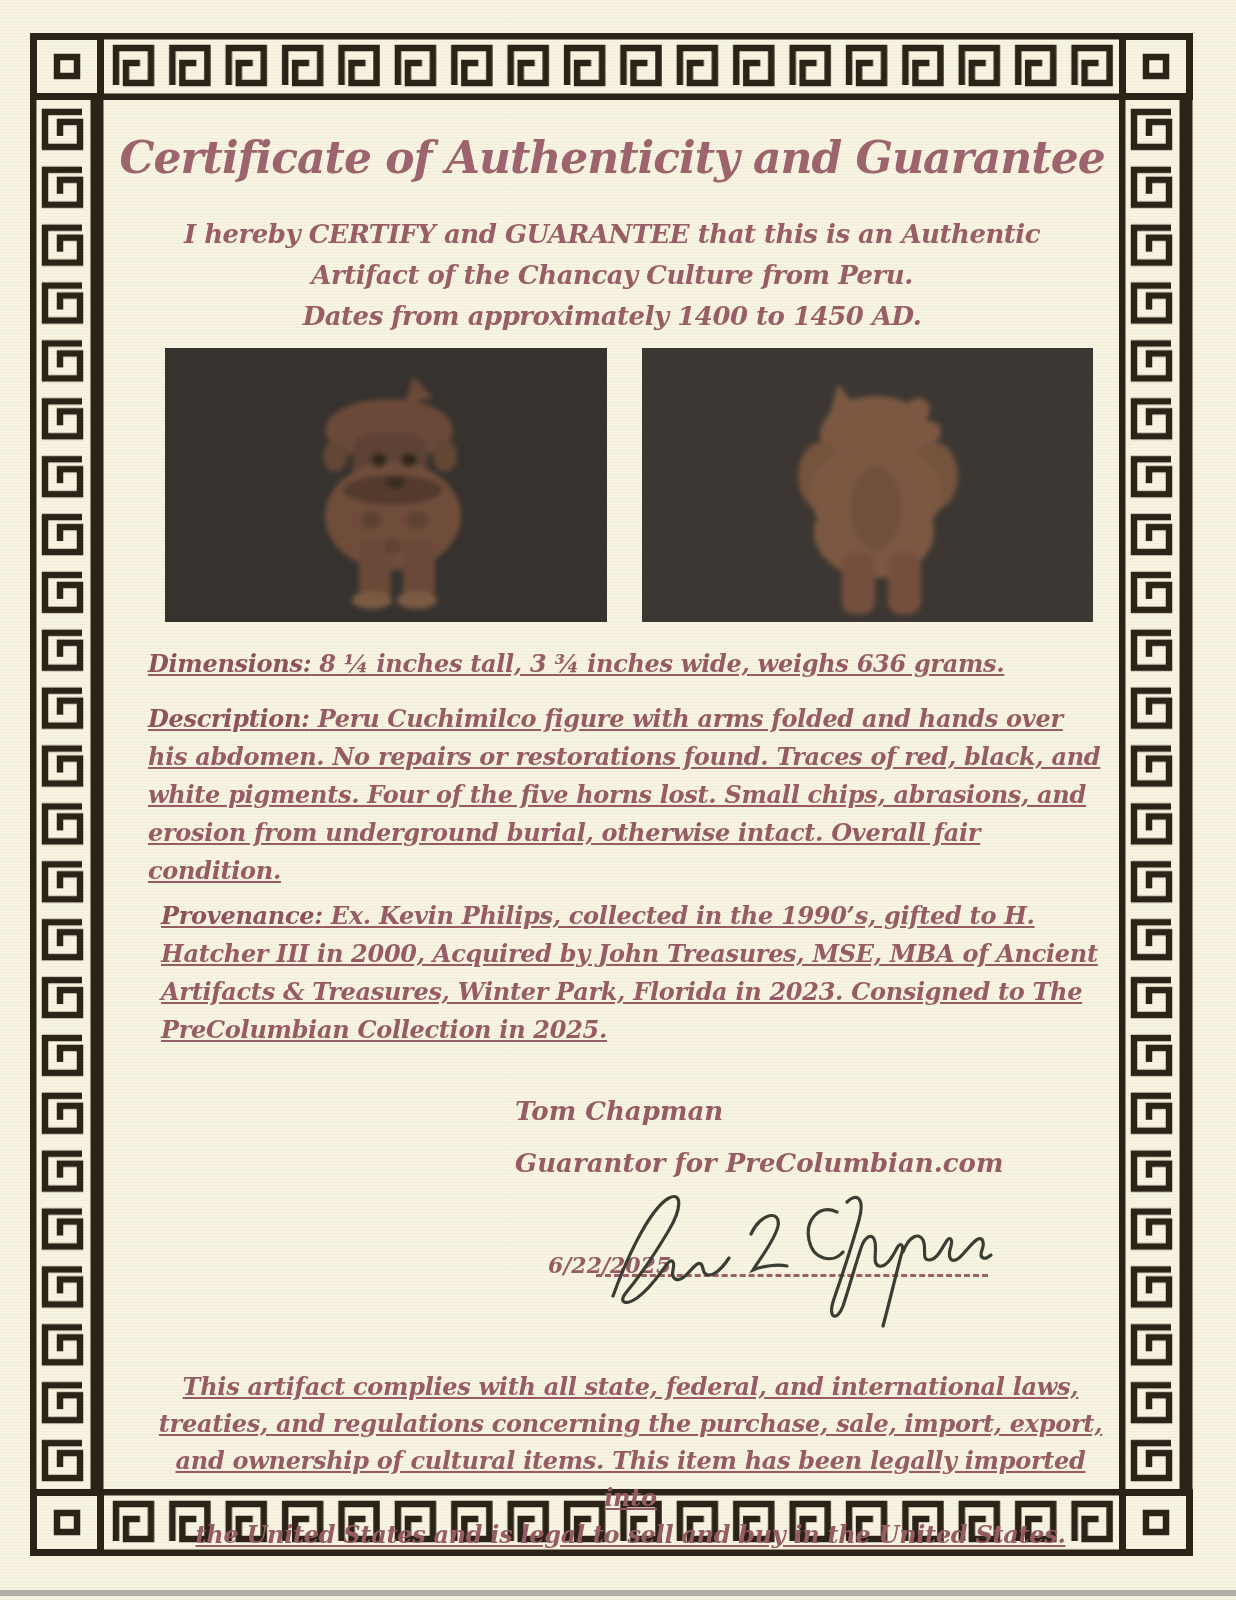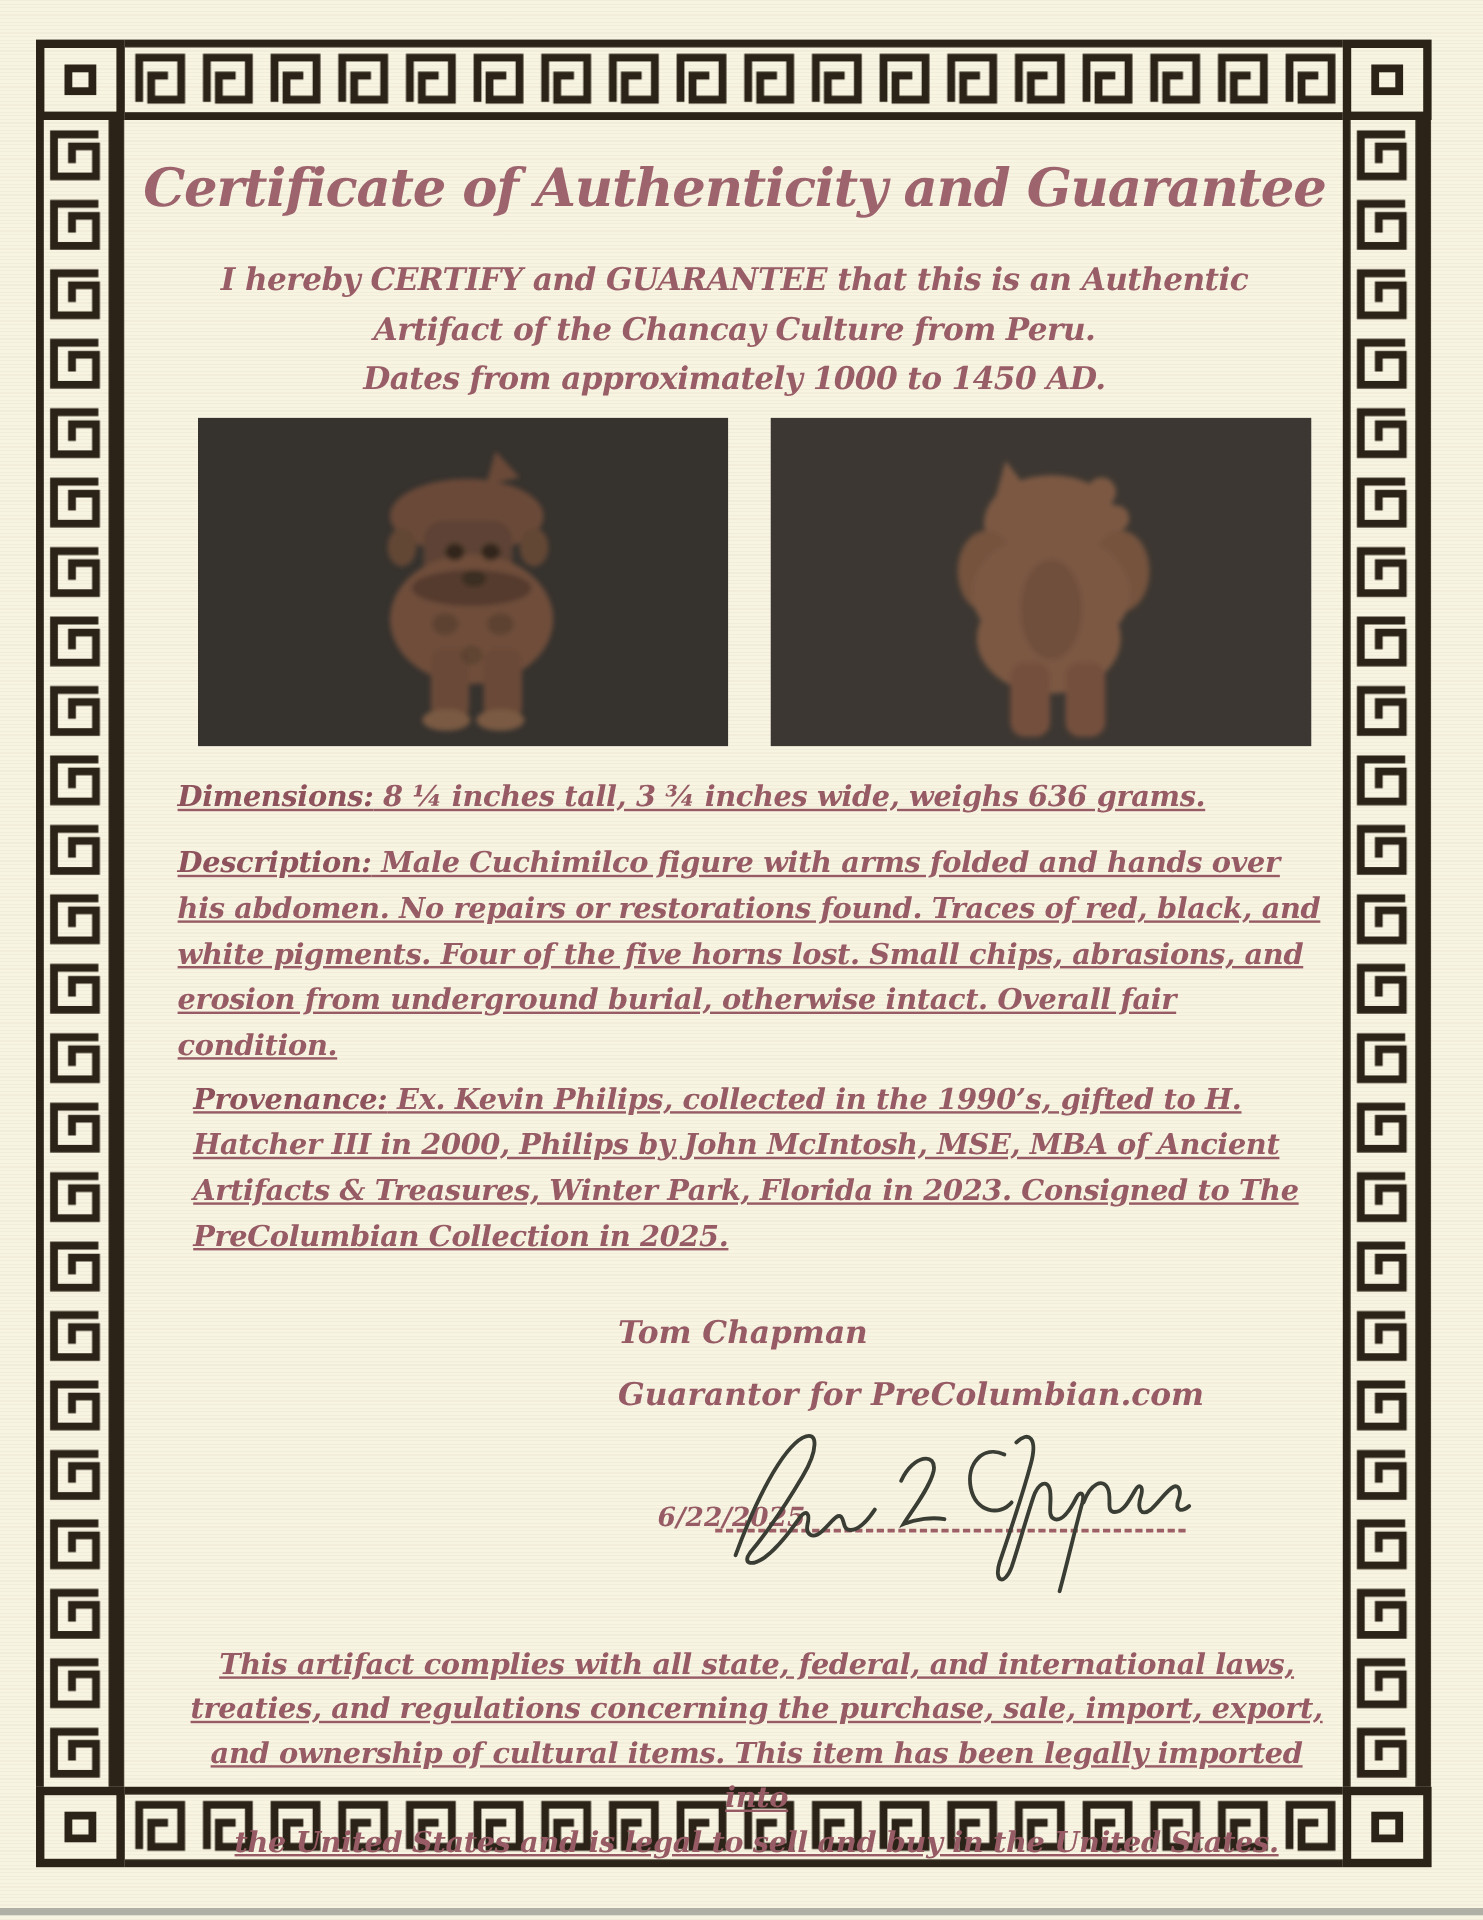--- a/index.html
+++ b/index.html
@@ -79,21 +79,21 @@
       <rect x="3.5" y="3.5" width="67" height="60" fill="none" stroke="#2b2317" stroke-width="7"></rect>
       <rect x="27" y="24" width="20" height="19" fill="none" stroke="#2b2317" stroke-width="6.5"></rect>
     </g>
   </svg>
 
   <div class="abs title">Certificate of Authenticity and Guarantee</div>
 
   <div class="abs certlines">
     <span class="line">I hereby CERTIFY and GUARANTEE that this is an Authentic</span>
     <span class="line">Artifact of the Chancay Culture from Peru.</span>
-    <span class="line">Dates from approximately 1000 to 1450 AD.</span>
+    <span class="line">Dates from approximately 1400 to 1450 AD.</span>
   </div>
 
   <div class="abs photo" style="left:165px;top:348px;width:442px;height:274px;" title="front view of Cuchimilco figure">
     <svg width="442" height="274" viewBox="0 0 442 274">
       <defs>
           <filter id="softA" x="-20%" y="-20%" width="140%" height="140%">
             <feGaussianBlur stdDeviation="2.4"></feGaussianBlur>
           </filter>
         </defs>
       <rect width="442" height="274" fill="#393531"></rect>
@@ -143,30 +143,30 @@
         <ellipse cx="234" cy="160" rx="26" ry="42" fill="#5e4233" opacity="0.35"></ellipse>
       </g>
     </svg>
   </div>
 
   <p class="abs para" style="top:645px;">
     <span class="line"><span class="lbl">Dimensions:</span><span> 8 ¼ inches tall, 3 ¾ inches wide, weighs 636 grams.</span></span>
   </p>
 
   <p class="abs para" style="top:700px;">
-    <span class="line"><span class="lbl">Description:</span><span> Male Cuchimilco figure with arms folded and hands over</span></span>
+    <span class="line"><span class="lbl">Description:</span><span> Peru Cuchimilco figure with arms folded and hands over</span></span>
     <span class="line">his abdomen. No repairs or restorations found. Traces of red, black, and</span>
     <span class="line">white pigments. Four of the five horns lost. Small chips, abrasions, and</span>
     <span class="line">erosion from underground burial, otherwise intact. Overall fair</span>
     <span class="line">condition.</span>
   </p>
 
   <p class="abs para" style="top:897px;margin-left:13px;">
     <span class="line"><span class="lbl">Provenance:</span><span> Ex. Kevin Philips, collected in the 1990’s, gifted to H.</span></span>
-    <span class="line">Hatcher III in 2000, Philips by John McIntosh, MSE, MBA of Ancient</span>
+    <span class="line">Hatcher III in 2000, Acquired by John Treasures, MSE, MBA of Ancient</span>
     <span class="line">Artifacts &amp; Treasures, Winter Park, Florida in 2023. Consigned to The</span>
     <span class="line">PreColumbian Collection in 2025.</span>
   </p>
 
   <div class="abs signer" style="top:1096px;">Tom Chapman</div>
   <div class="abs signer" style="top:1148px;">Guarantor for PreColumbian.com</div>
 
   <div class="abs daterow-date">6/22/2025</div>
   <div class="abs dashline"></div>
   <svg class="abs sig-svg" width="430" height="160" viewBox="0 0 430 160">

